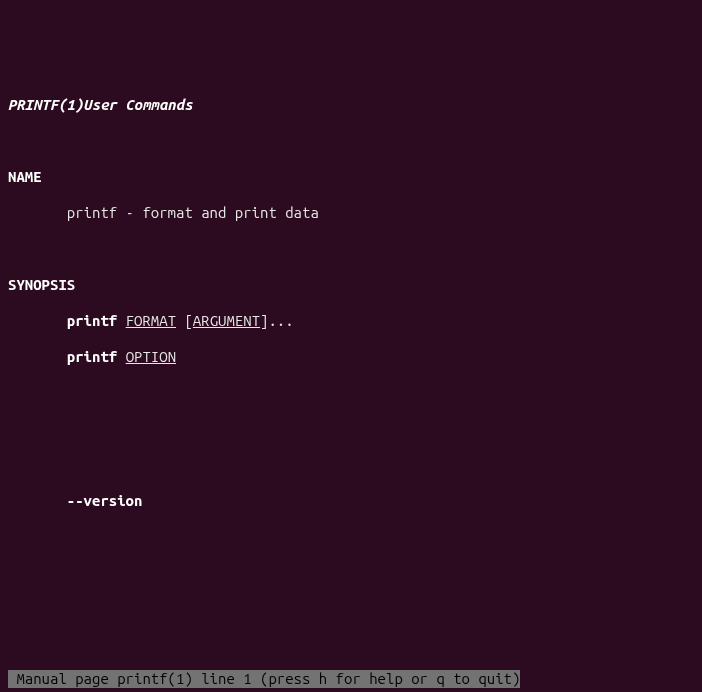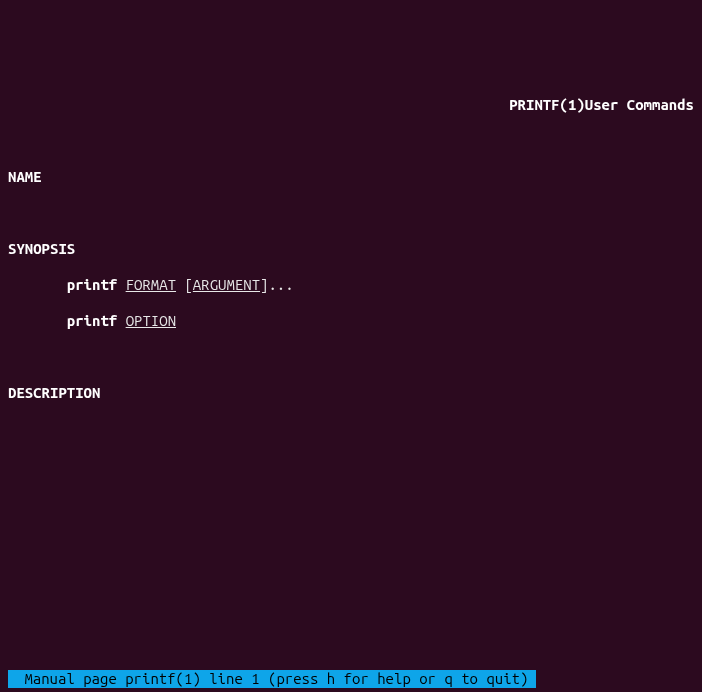--- a/index.html
+++ b/index.html
@@ -13,47 +13,48 @@
       height: 692px;
       overflow: hidden;
       position: relative;
       white-space: pre;
     }
     .content {
       padding: 6px 8px 0 8px;
     }
     .bold { font-weight: bold; color: #ffffff; }
     .ul { text-decoration: underline; }
-    .header-line { display: flex; justify-content: flex-end; }
+    .header-line { display: flex; justify-content: flex-start; font-style: italic; }
     .status {
       position: absolute;
       left: 8px;
       bottom: 4px;
-      background: #0ea5e9;
+      background: #737373;
       color: #000000;
-      padding: 0 8px;
+      padding: 0 0px;
     }
   </style>
 </head>
 <body>
 
 
 
 <div class="content">
 <div class="header-line"><span class="bold">PRINTF(1)</span><span class="bold">User Commands</span></div>
 <div>&nbsp;</div>
 <div class="bold">NAME</div>
+<div>       printf - format and print data</div>
 <div>&nbsp;</div>
 <div class="bold">SYNOPSIS</div>
 <div>       <span class="bold">printf</span> <span class="ul">FORMAT</span><span> [</span><span class="ul">ARGUMENT</span><span>]...</span></div>
 <div>       <span class="bold">printf</span> <span class="ul">OPTION</span></div>
 <div>&nbsp;</div>
-<div class="bold">DESCRIPTION</div>
 <div>&nbsp;</div>
 <div>&nbsp;</div>
+<div>       <span class="bold">--version</span></div>
 <div>&nbsp;</div>
 
 
 
 </div>
 
 <div class="status"><span> Manual page printf(1) line 1 (press h for help or q to quit)</span></div>
 
 
 

